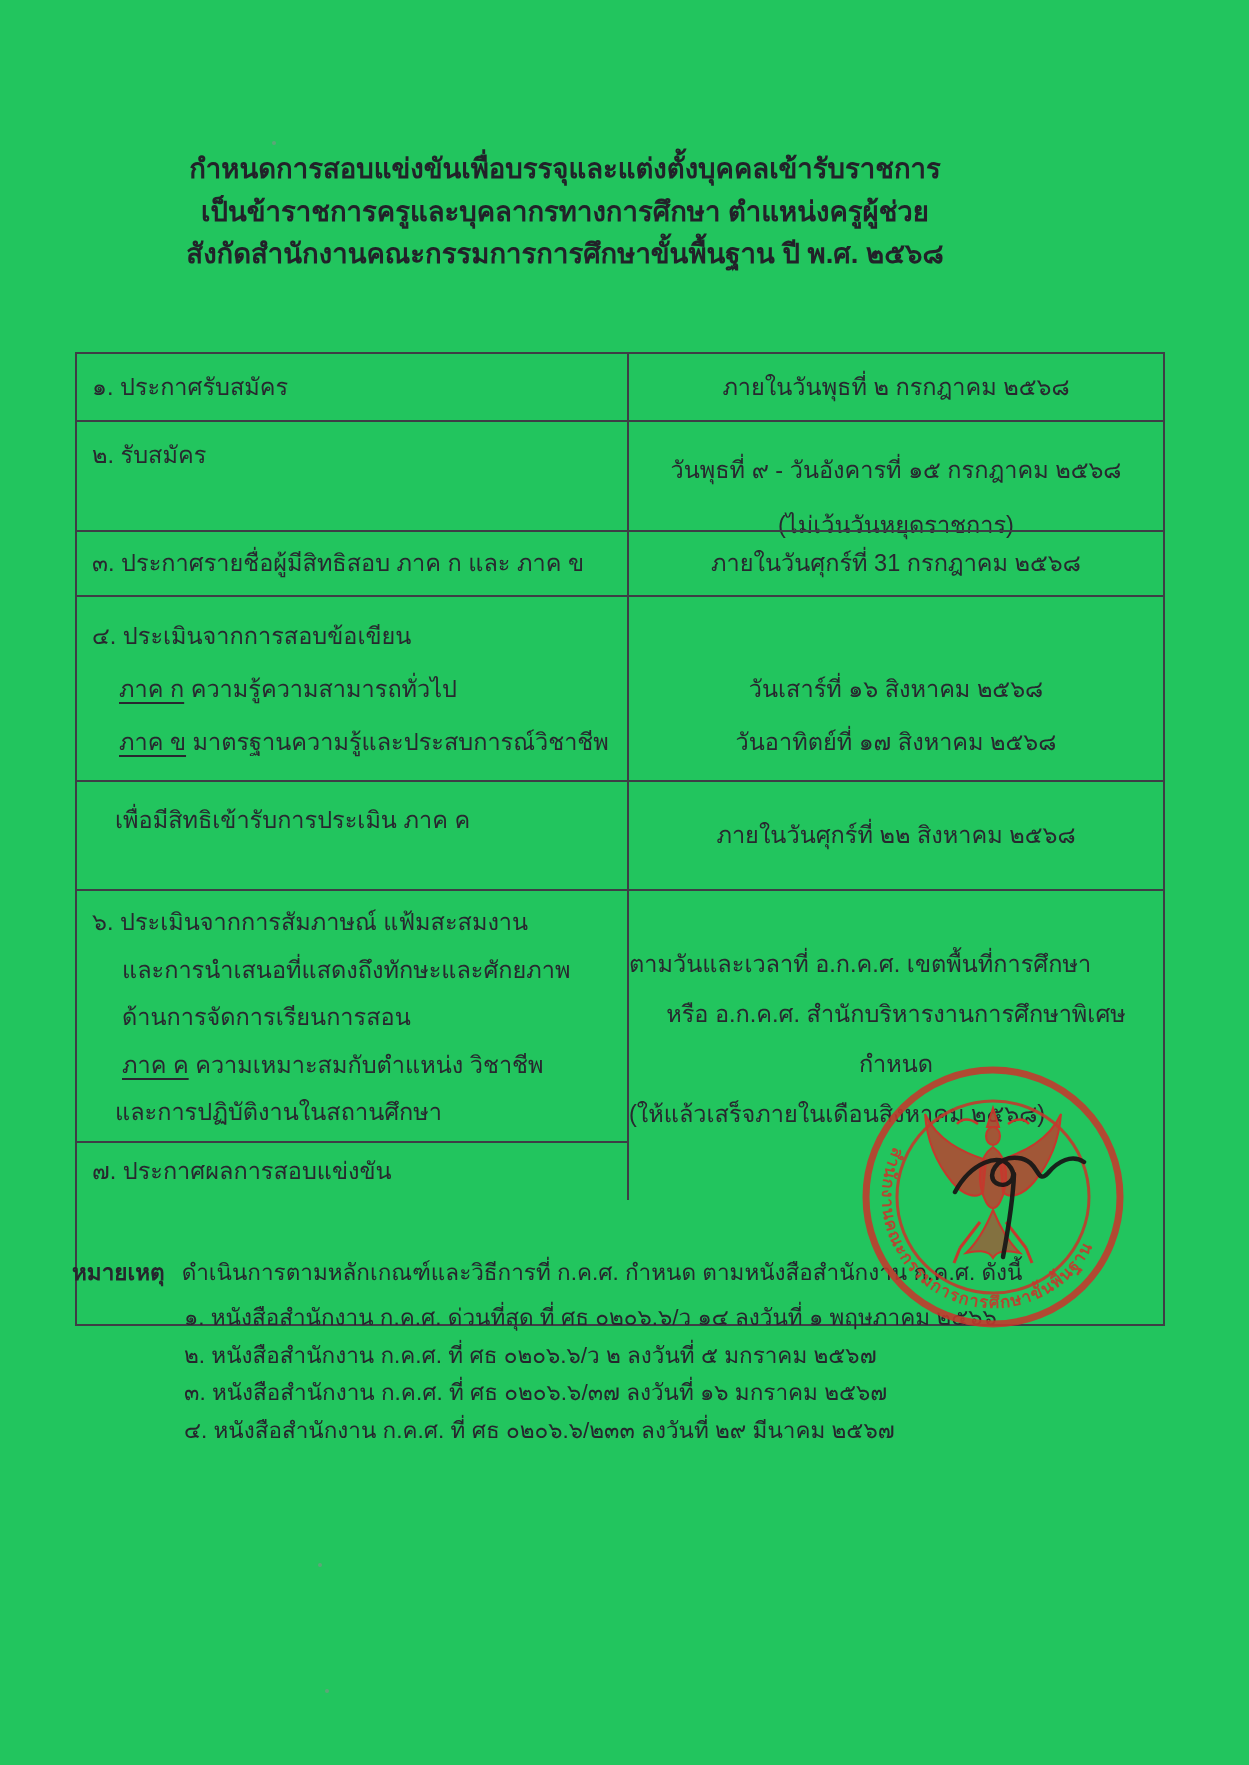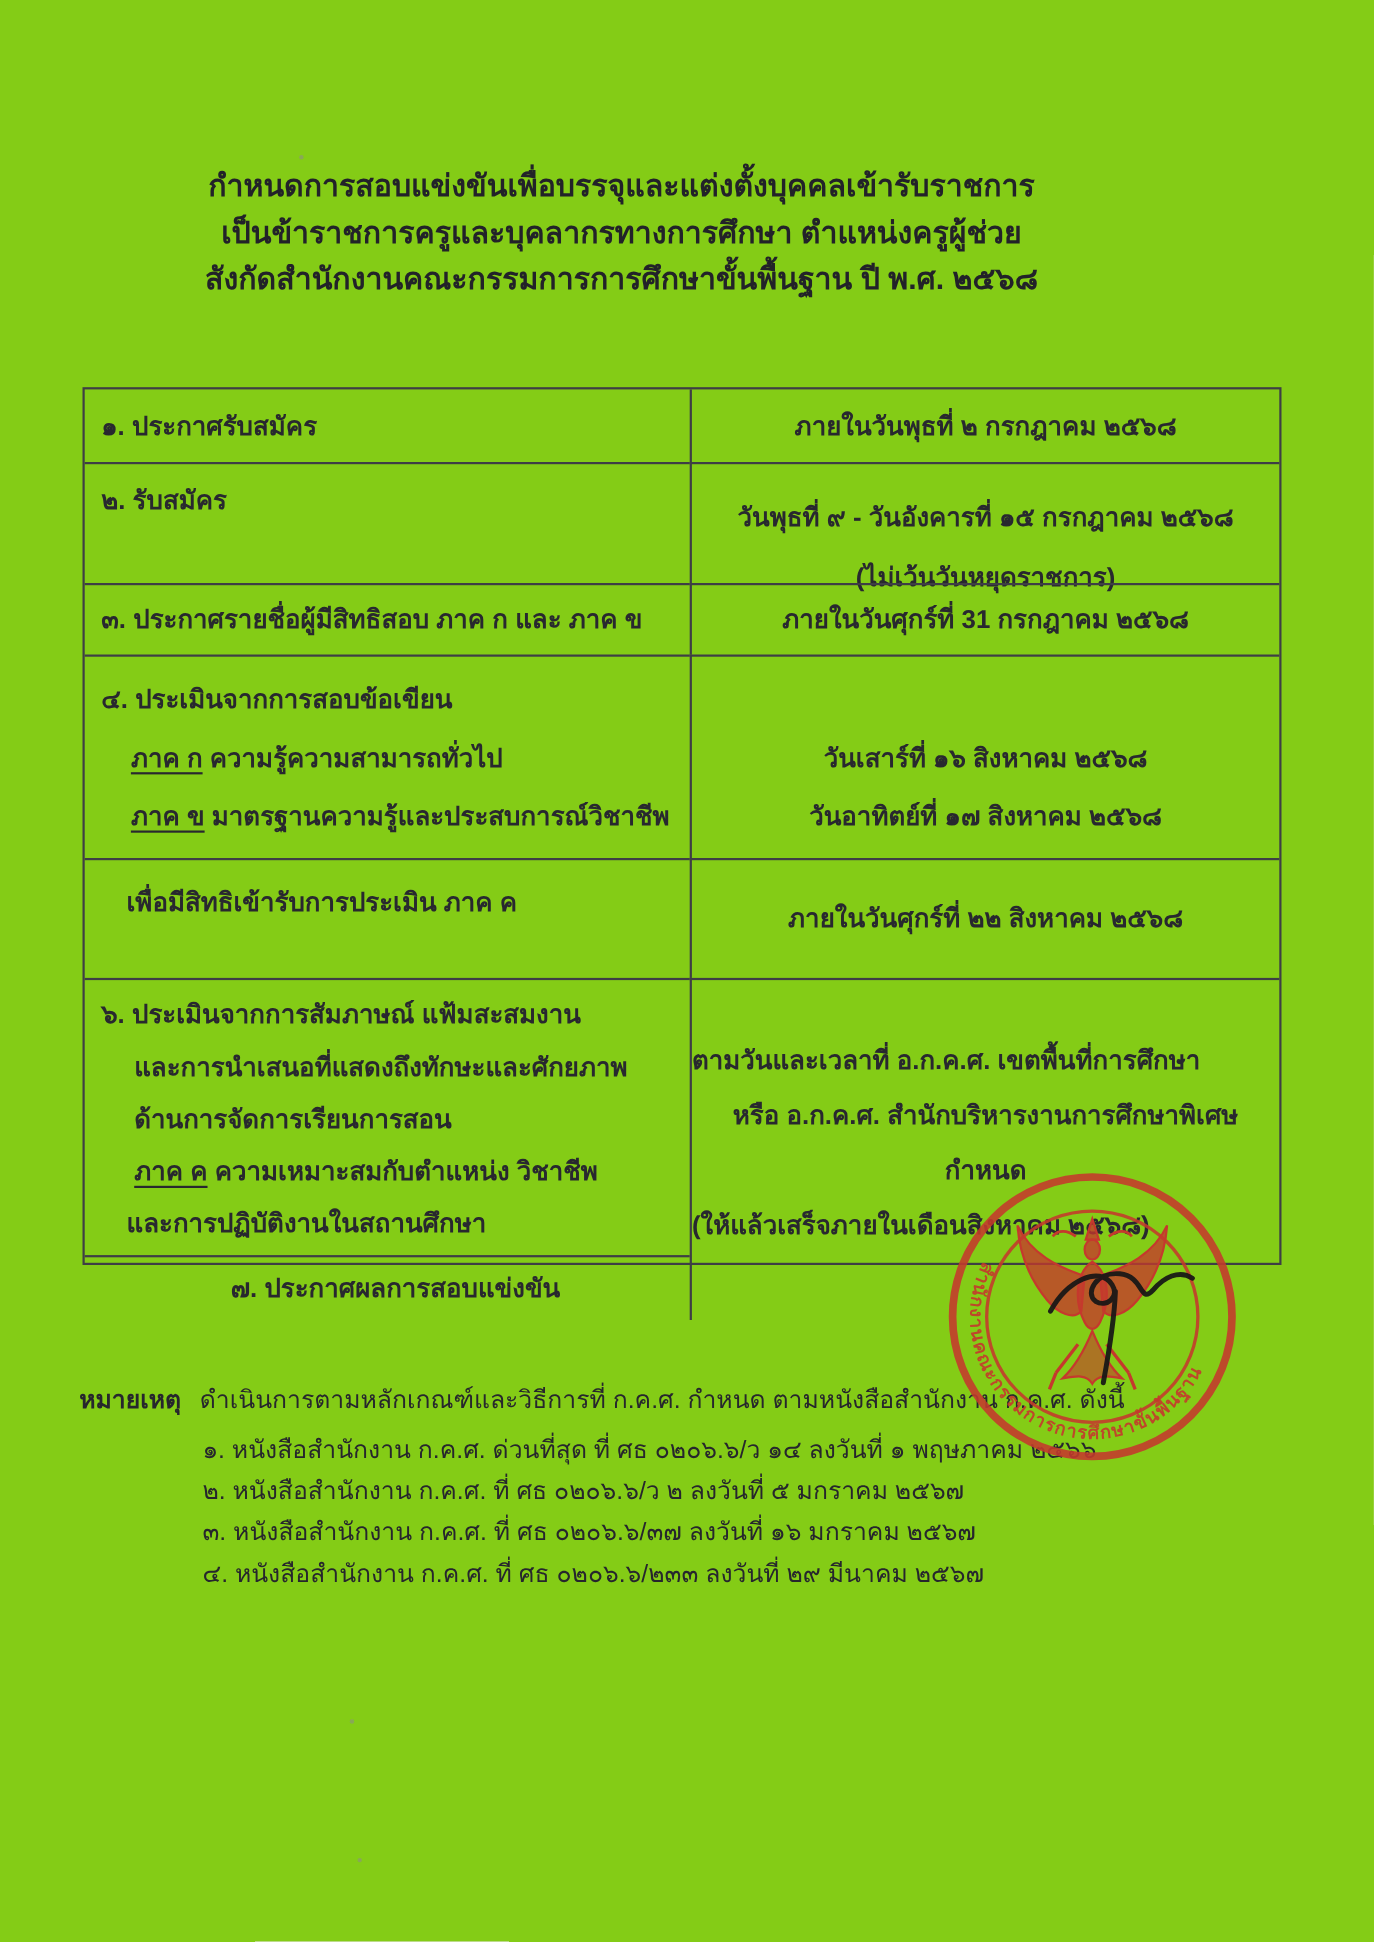--- a/index.html
+++ b/index.html
@@ -5,39 +5,39 @@
   :root{
     --line:#3e3e45;
     --ink:#28282f;
     --seal:#c5392d;
   }
   html,body{margin:0;padding:0;background:#e8e8e6;}
   .page{
     position:relative;
     width:1249px;height:1765px;
     margin:0 auto;
-    background:#84cc16;
+    background:#22c55e;
     overflow:hidden;
     font-family:"Liberation Sans","DejaVu Sans",sans-serif;
     color:var(--ink);
   }
   
   .title{
     position:absolute;left:60px;top:148px;width:1010px;
     text-align:center;font-weight:700;font-size:27.5px;line-height:42.5px;
     color:#222229;
   }
   
   .sched-table{
-    position:absolute;left:75px;top:352px;width:1090px;height:798px;
+    position:absolute;left:75px;top:352px;width:1090px;height:974px;
     box-sizing:border-box;border:2.5px solid var(--line);
     display:grid;
     grid-template-columns:550px 1fr;
     grid-template-rows:66px 110px 65px 185px 109px 252px 59px;
-    font-size:23.5px;line-height:1.45;font-weight:bold;
+    font-size:23.5px;line-height:1.45;
   }
   .cell{box-sizing:border-box;min-width:0;}
   .bt{border-top:2px solid var(--line);}
   .bl{border-left:2px solid var(--line);}
   .vcenter{display:flex;align-items:center;}
   .ccenter{display:flex;align-items:center;justify-content:center;}
   .padL{padding-left:15px;}
   .ind1{padding-left:42px;}
   .u{text-decoration:underline;text-underline-offset:5px;}
   .r2l{padding-top:16px;}
@@ -127,21 +127,21 @@
       <div class="li"><span class="u">ภาค ค</span><span> ความเหมาะสมกับตำแหน่ง วิชาชีพ</span></div>
       <div class="l5">และการปฏิบัติงานในสถานศึกษา</div>
     </div>
 
     <div class="cell bt bl r67r" style="grid-column:2;grid-row:6 / span 2;">
       <div>ตามวันและเวลาที่ อ.ก.ค.ศ. เขตพื้นที่การศึกษา</div>
       <div>หรือ อ.ก.ค.ศ. สำนักบริหารงานการศึกษาพิเศษ กำหนด</div>
       <div>(ให้แล้วเสร็จภายในเดือนสิงหาคม ๒๕๖๘)</div>
     </div>
 
-    <div class="cell bt vcenter padL" style="grid-column:1;grid-row:7;justify-content:center;">
+    <div class="cell bt vcenter padL" style="grid-column:1;grid-row:7;">
       <span>๗. ประกาศผลการสอบแข่งขัน</span>
     </div>
   </div>
 
   <div class="notes">
     <div class="head">
       <span class="lbl">หมายเหตุ</span><span>ดำเนินการตามหลักเกณฑ์และวิธีการที่ ก.ค.ศ. กำหนด ตามหนังสือสำนักงาน ก.ค.ศ. ดังนี้</span>
     </div>
     <div class="items">
       <div>๑. หนังสือสำนักงาน ก.ค.ศ. ด่วนที่สุด ที่ ศธ ๐๒๐๖.๖/ว ๑๔ ลงวันที่ ๑ พฤษภาคม ๒๕๖๖</div>

